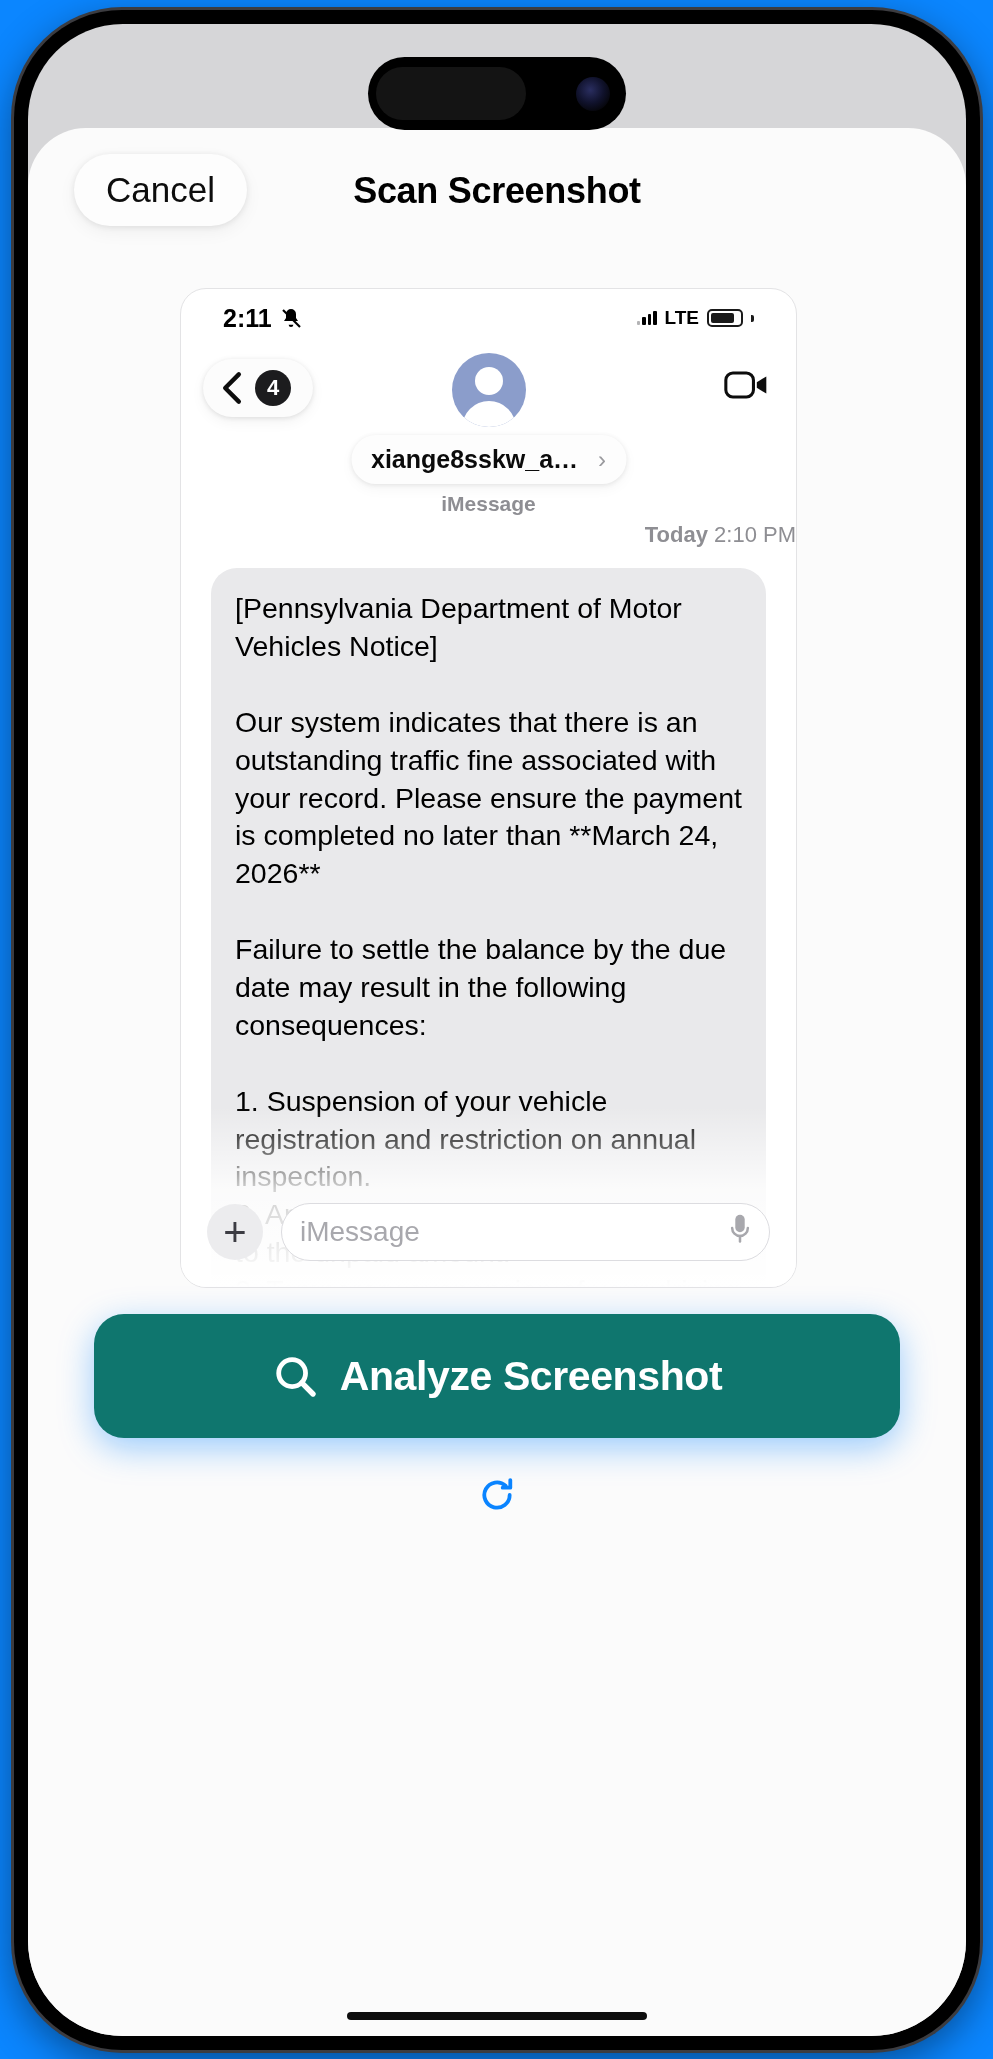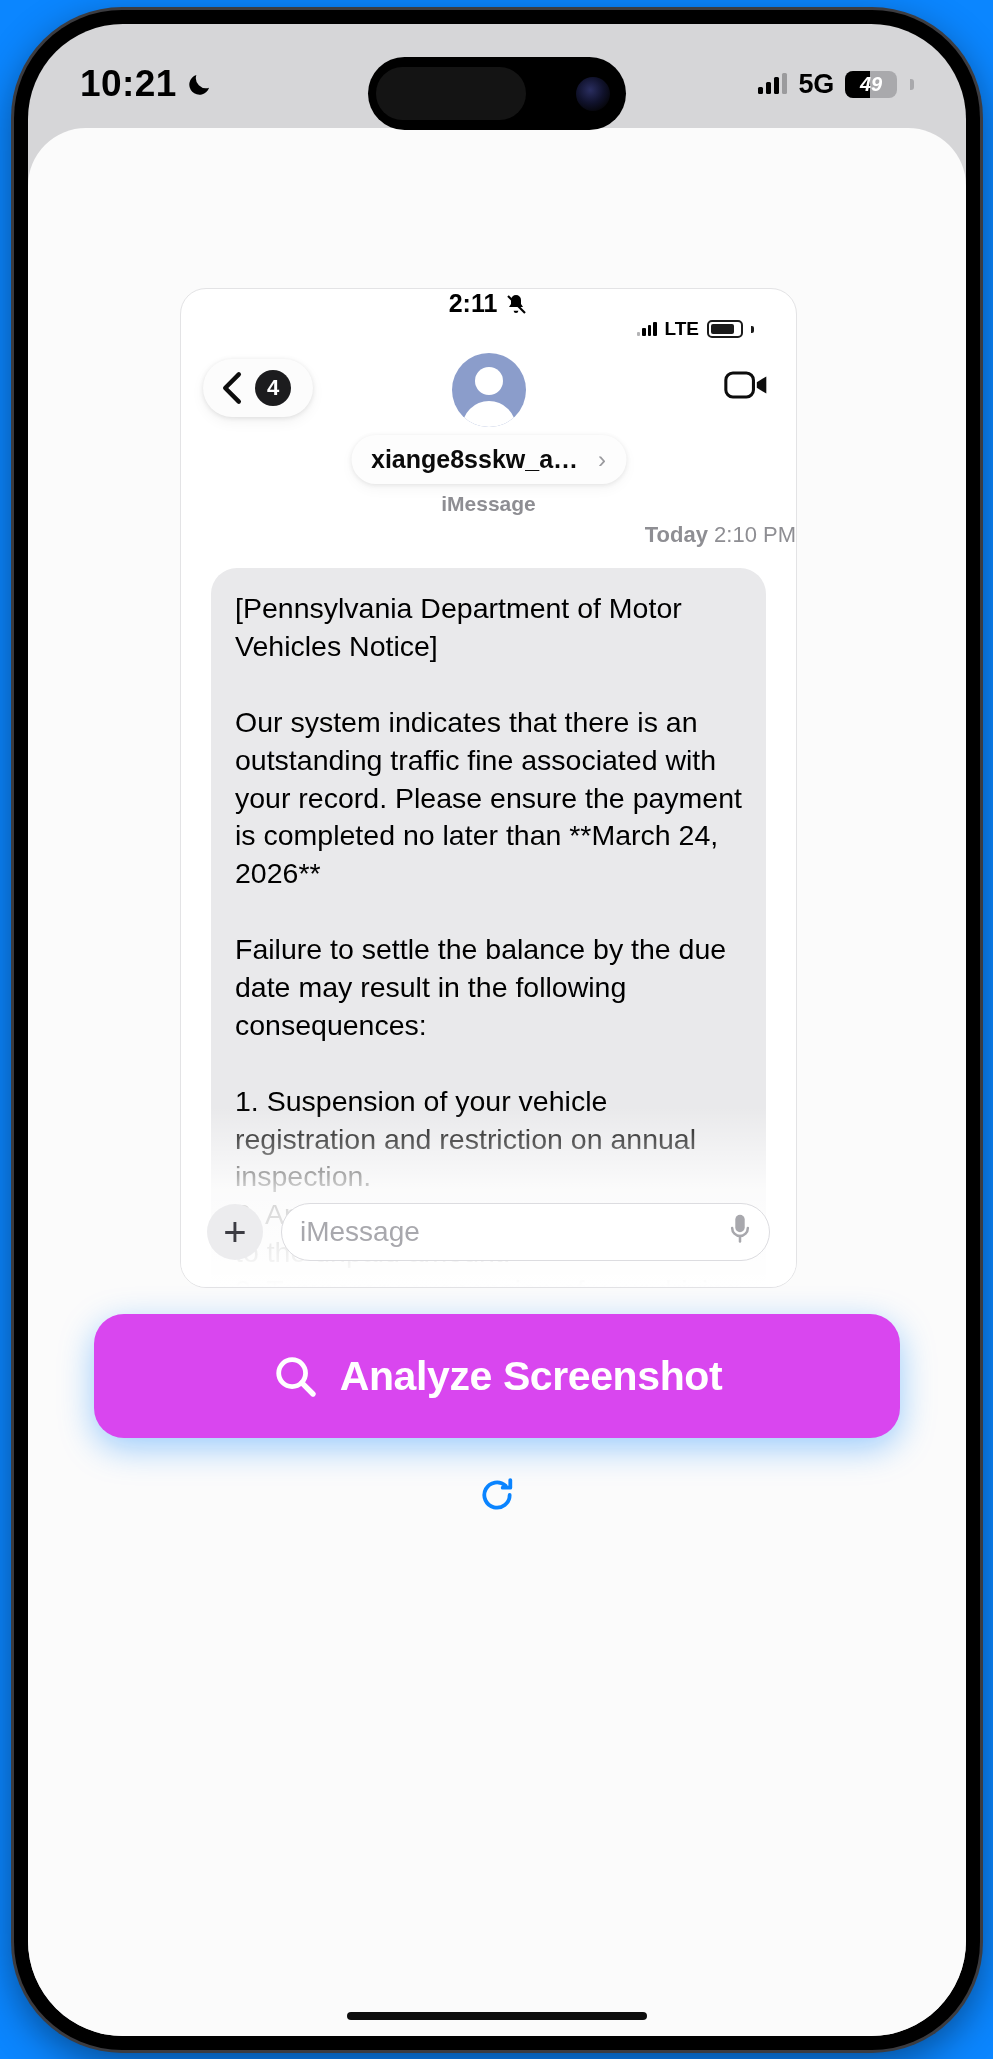--- a/index.html
+++ b/index.html
@@ -128,21 +128,21 @@
     border:1.5px solid #e3e3e5;
     border-radius:26px;
     overflow:hidden;
   }
 
   
   .inner-status {
     height:58px;
     display:flex; align-items:center;
     padding:0 42px;
-    font-size:25px; font-weight:700; color:#000;flex-direction:column;
+    font-size:25px; font-weight:700; color:#000;
   }
   .inner-time { display:flex; align-items:center; gap:7px; }
   .inner-right { margin-left:auto; display:flex; align-items:center; gap:8px; }
   .inner-bars { display:flex; align-items:flex-end; gap:2px; height:14px; }
   .inner-bars i { width:3.5px; background:#000; border-radius:1px; display:block; }
   .inner-bars i:nth-child(1){height:4px; background:#b4b4b6;}
   .inner-bars i:nth-child(2){height:8px;}
   .inner-bars i:nth-child(3){height:11px;}
   .inner-bars i:nth-child(4){height:14px;}
   .inner-net { font-size:19px; font-weight:700; }
@@ -254,21 +254,21 @@
     color:#a8a8ad; font-size:28px;
   }
   .mic-btn { margin-left:auto; }
 
   
   .analyze-btn {
     position:absolute;
     left:66px; right:66px; top:1186px;
     height:124px;
     border-radius:30px;
-    background:#d946ef;
+    background:#0f766e;
     display:flex; align-items:center; justify-content:center; gap:22px;
     box-shadow:0 10px 34px rgba(10,132,255,.40);
   }
   .analyze-btn .label {
     color:#fff; font-size:41px; font-weight:700; letter-spacing:-.4px;
   }
   .change-row {
     position:absolute; left:0; right:0; top:1348px;
     display:flex; align-items:center; justify-content:center; gap:18px;
   }
@@ -286,45 +286,27 @@
 <div class="wallpaper"></div>
 
 <div class="phone-frame">
   <div class="phone-screen">
 
     <div class="dynamic-island">
       <div class="di-pill"></div>
       <div class="di-cam"></div>
     </div>
 
-    <div class="status-bar">
-      <div class="sb-time">
-        <span>10:21</span>
-        <svg class="moon-icon" width="27" height="27" viewBox="0 0 24 24">
-          <path d="M20.5 14.8A9 9 0 0 1 9.2 3.5a9 9 0 1 0 11.3 11.3z" fill="#000"></path>
-        </svg>
+
+    <div class="app-sheet">
+
+      <div class="nav-bar">
+        <div class="cancel-btn">Cancel</div>
+        <div class="nav-title">Scan Screenshot</div>
       </div>
-      <div class="sb-right">
-        <span class="signal-bars">
-            <i></i>
-            <i></i>
-            <i></i>
-            <i></i>
-          </span>
-        <span class="sb-net">5G</span>
-        <span class="battery">
-          <span class="fill"></span>
-          <span class="lvl">49</span>
-        </span>
-        <span class="battery-tip"></span>
-      </div>
-    </div>
-
-    <div class="app-sheet">
-
 
       <div class="preview-card">
 
         <div class="inner-status">
           <span class="inner-time">
             <span>2:11</span>
             <svg width="24" height="24" viewBox="0 0 24 24">
               <path d="M12 3a5 5 0 0 0-5 5v4l-2 3h14l-2-3V8a5 5 0 0 0-5-5zm0 18a2.4 2.4 0 0 0 2.4-2.2H9.6A2.4 2.4 0 0 0 12 21z" fill="#000"></path>
               <line x1="4" y1="4" x2="21" y2="21" stroke="#000" stroke-width="2.1"></line>
             </svg>

